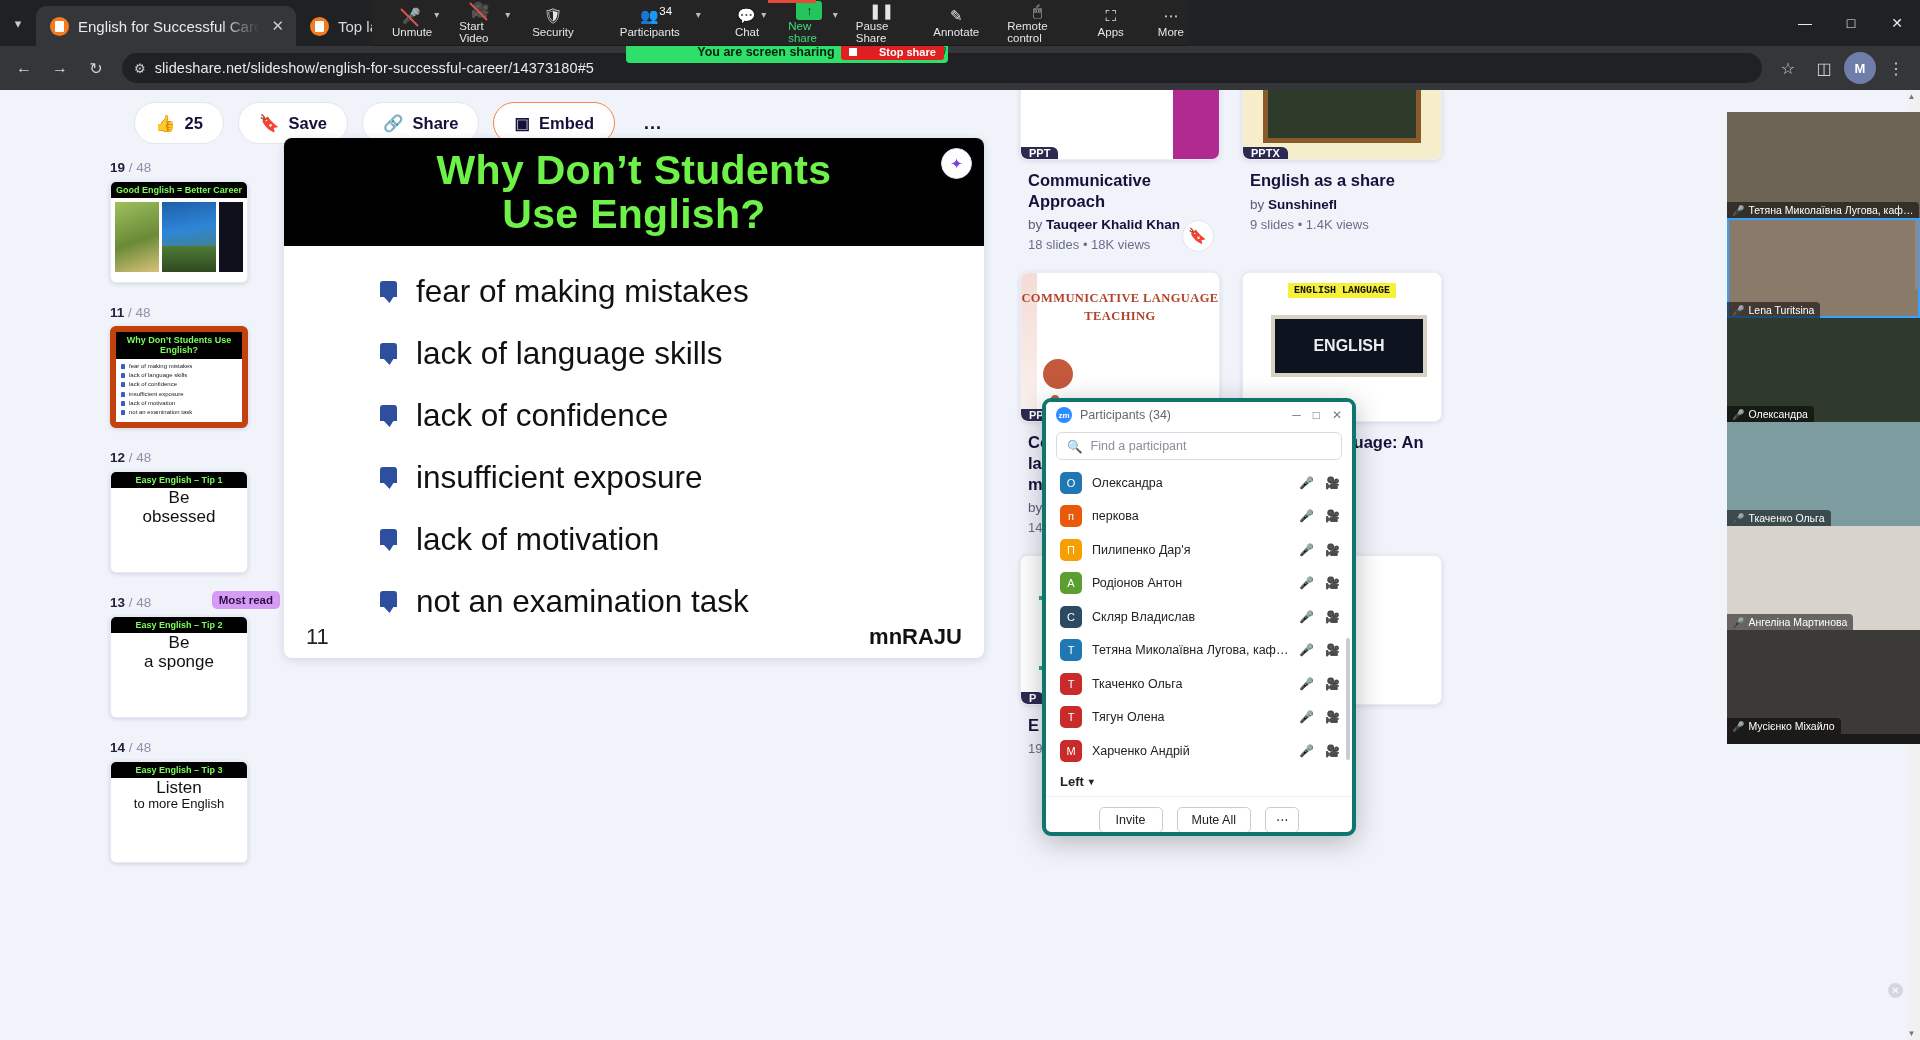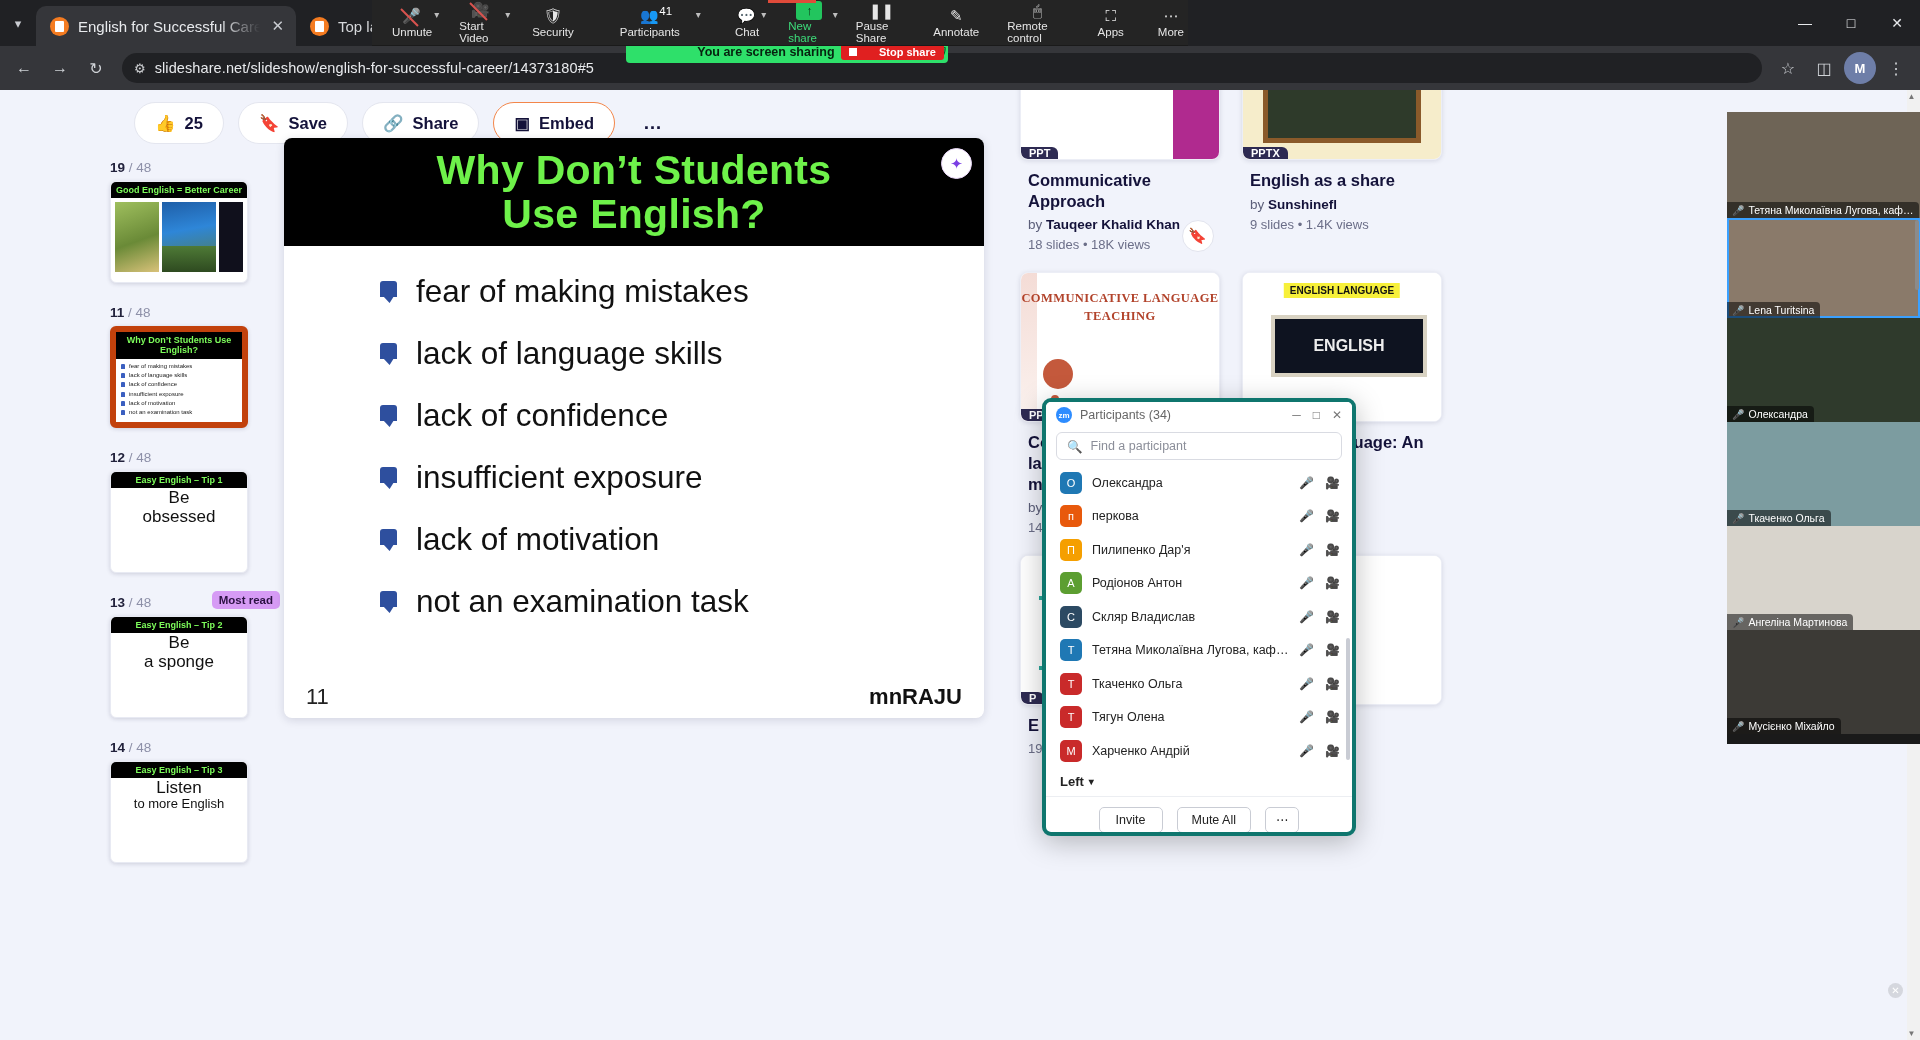--- a/index.html
+++ b/index.html
@@ -146,21 +146,21 @@
     content: ""; position: absolute; left: 0; right: 0; bottom: 0; height: 38%;
     background: linear-gradient(180deg,#4e7a36,#2e4a20);
   }
   .th-img3 { flex: .55; background: #10101c; }
 
   
   .slidewrap {
     position: absolute; top: 48px; left: 284px; width: 700px; height: 520px;
   }
   .slide {
-    width: 700px; height: 580px; background: #fff; border-radius: 8px;
+    width: 700px; height: 520px; background: #fff; border-radius: 8px;
     box-shadow: 0 2px 10px rgba(20,18,58,.14); overflow: hidden;
     position: relative;
   }
   .slide-hd {
     background: #000; height: 108px; display: flex; align-items: center;
     justify-content: center; flex-direction: column;
   }
   .slide-hd h1 {
     color: #6ef24a; font-size: 41px; line-height: 1.08; text-align: center;
     font-weight: 800; letter-spacing: .3px;
@@ -254,21 +254,21 @@
     border-radius: 50%; background: #c4593c;
   }
   .art-c .stripe {
     position: absolute; left: 0; top: 0; bottom: 0; width: 16px;
     background: linear-gradient(180deg,#f4dcd6,#fbf2ef);
   }
   .art-d { position: absolute; inset: 0; background: #fff; }
   .art-d .hl {
     position: absolute; top: 10px; left: 50%; transform: translateX(-50%);
     background: #f7f03a; color: #111; font-size: 10px; font-weight: bold;
-    padding: 2px 6px; white-space: nowrap;
+    padding: 2px 6px; white-space: nowrap; font-family: Liberation Mono, monospace;
   }
   .art-d .board2 {
     position: absolute; left: 28px; right: 14px; top: 42px; height: 62px;
     background: #0e1320; border: 4px solid #d8d2c2;
     display: flex; align-items: center; justify-content: center;
   }
   .art-d .board2 span { color: #eee; font-size: 16px; font-weight: bold; }
   .art-e { position: absolute; inset: 0; background: #fff; }
   .art-e .bar { position: absolute; left: 18px; right: 18px; height: 4px; background: #2aa79b; }
 
@@ -737,21 +737,21 @@
     </div>
     <div class="zcaret">▾</div>
 
     <div class="zitem" style="margin-left:16px;">
       <span class="zic">🛡</span>
       <span class="zlbl">Security</span>
     </div>
 
     <div class="zitem" style="margin-left:38px;">
       <span class="zic">👥
-        <span class="zbadge">41</span>
+        <span class="zbadge">34</span>
       </span>
       <span class="zlbl">Participants</span>
     </div>
     <div class="zcaret" style="margin-left:12px;">▾</div>
 
     <div class="zitem" style="margin-left:28px;">
       <span class="zic">💬</span>
       <span class="zlbl">Chat</span>
     </div>
     <div class="zcaret">▾</div>

